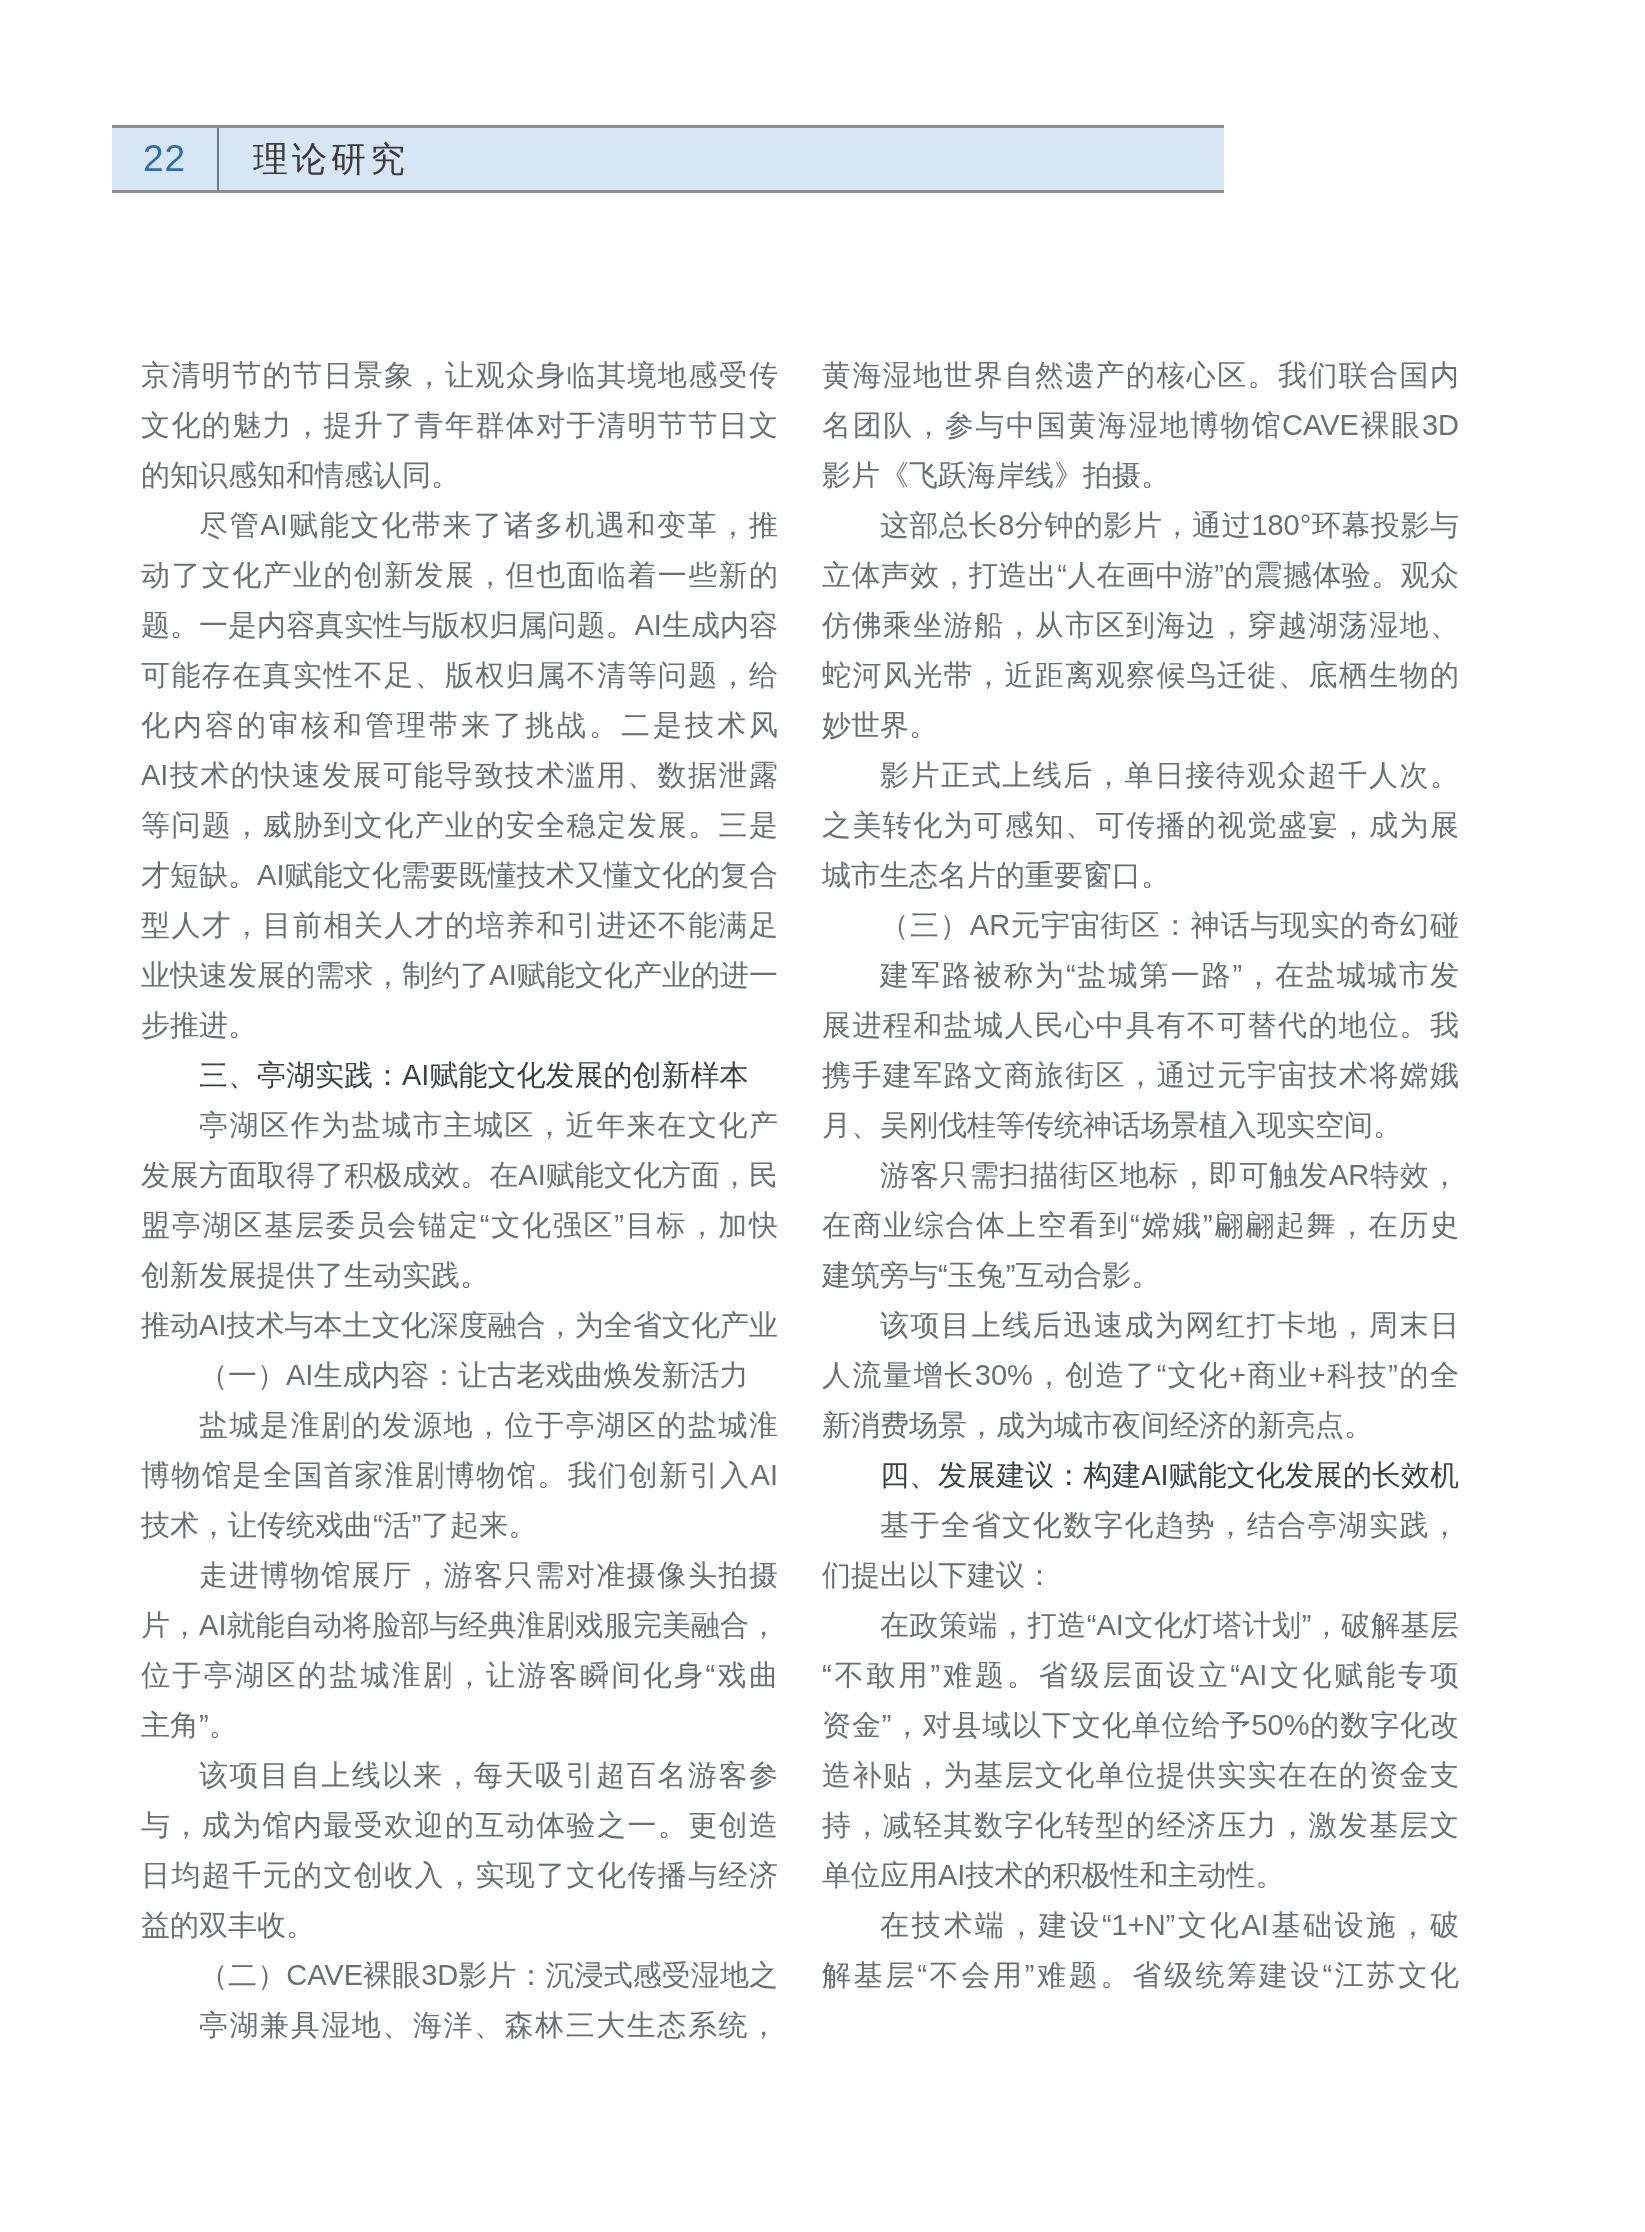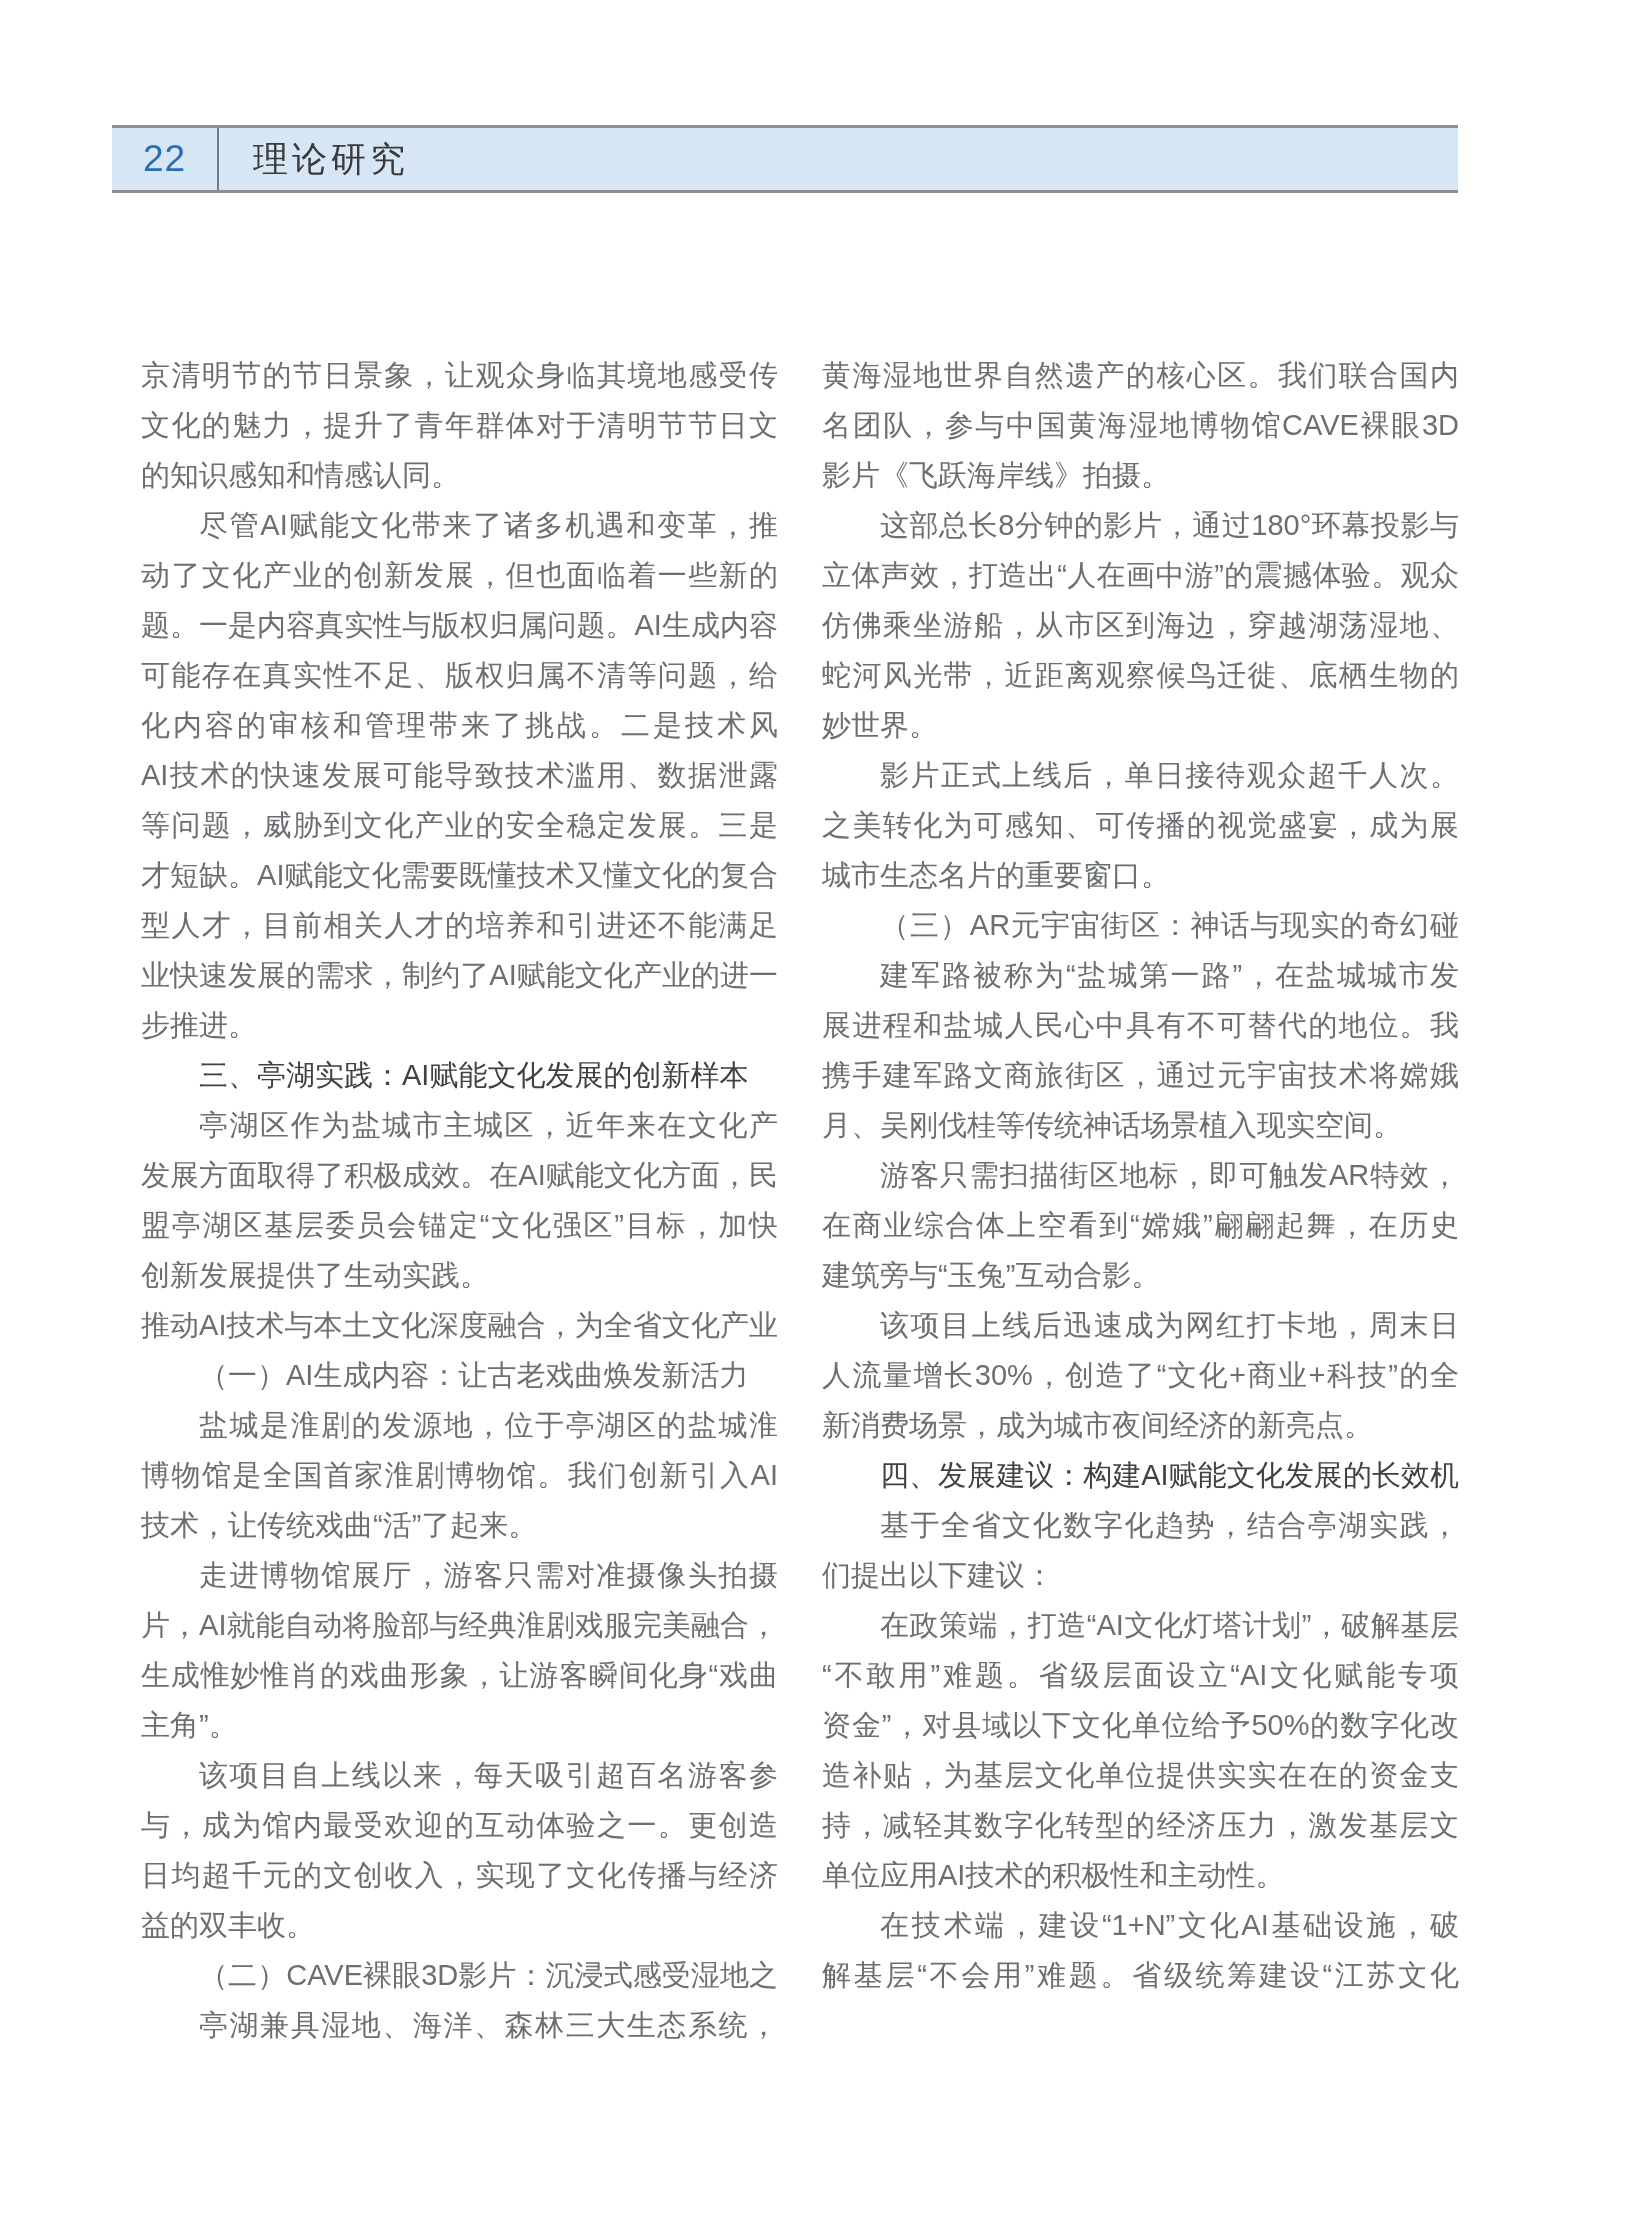--- a/index.html
+++ b/index.html
@@ -6,21 +6,21 @@
   .page {
     position:relative;
     width:1646px; height:2233px;
     background:#ffffff;
     font-family:"Liberation Sans","DejaVu Sans",sans-serif;
     overflow:hidden;
   }
   
   .header-bar {
     position:absolute; left:112px; top:125px;
-    width:1346px; height:62px;
+    width:1112px; height:62px;
     background:#d6e6f4;
     border-top:3px solid #8d8d8d;
     border-bottom:3px solid #8d8d8d;
     display:flex; align-items:center;
   }
   .page-num {
     width:105px; text-align:center;
     color:#2a6db7; font-size:37px; font-weight:normal;
     letter-spacing:1px;
   }
@@ -79,21 +79,21 @@
       <div class="line">发展方面取得了积极成效。在AI赋能文化方面，民</div>
       <div class="line">盟亭湖区基层委员会锚定“文化强区”目标，加快</div>
       <div class="line end">创新发展提供了生动实践。</div>
       <div class="line">推动AI技术与本土文化深度融合，为全省文化产业</div>
       <div class="line indent end">（一）AI生成内容：让古老戏曲焕发新活力</div>
       <div class="line indent">盐城是淮剧的发源地，位于亭湖区的盐城淮剧</div>
       <div class="line">博物馆是全国首家淮剧博物馆。我们创新引入AI</div>
       <div class="line end">技术，让传统戏曲“活”了起来。</div>
       <div class="line indent">走进博物馆展厅，游客只需对准摄像头拍摄照</div>
       <div class="line">片，AI就能自动将脸部与经典淮剧戏服完美融合，</div>
-      <div class="line">生成惟妙惟肖的戏曲形象，让游客瞬间化身“戏曲</div>
+      <div class="line">位于亭湖区的盐城淮剧，让游客瞬间化身“戏曲</div>
       <div class="line end">主角”。</div>
       <div class="line indent">该项目自上线以来，每天吸引超百名游客参</div>
       <div class="line">与，成为馆内最受欢迎的互动体验之一。更创造了</div>
       <div class="line">日均超千元的文创收入，实现了文化传播与经济效</div>
       <div class="line end">益的双丰收。</div>
       <div class="line indent end">（二）CAVE裸眼3D影片：沉浸式感受湿地之美</div>
       <div class="line indent">亭湖兼具湿地、海洋、森林三大生态系统，是</div>
     </div>
   <div class="col col-right" id="col-1">
       <div class="line">黄海湿地世界自然遗产的核心区。我们联合国内知</div>

